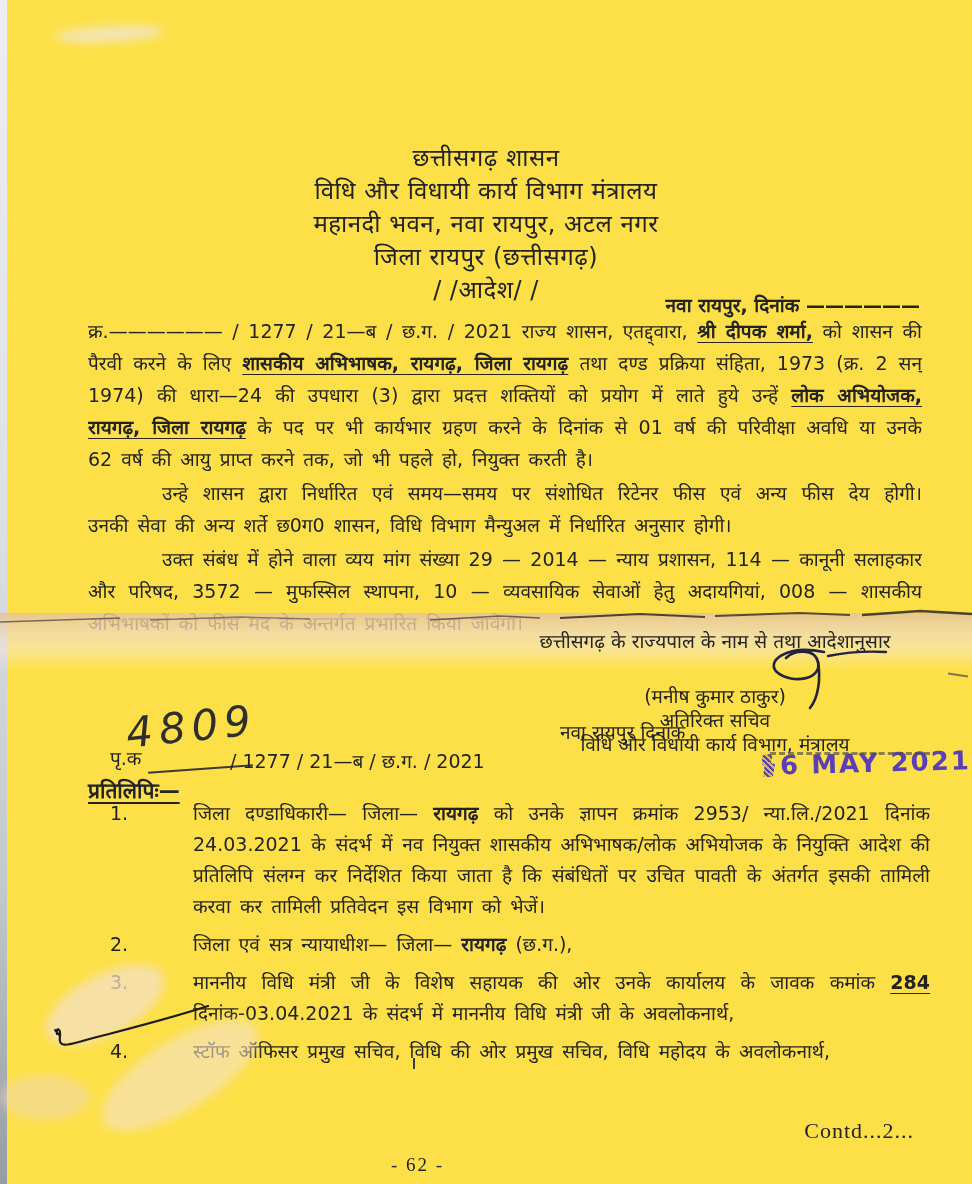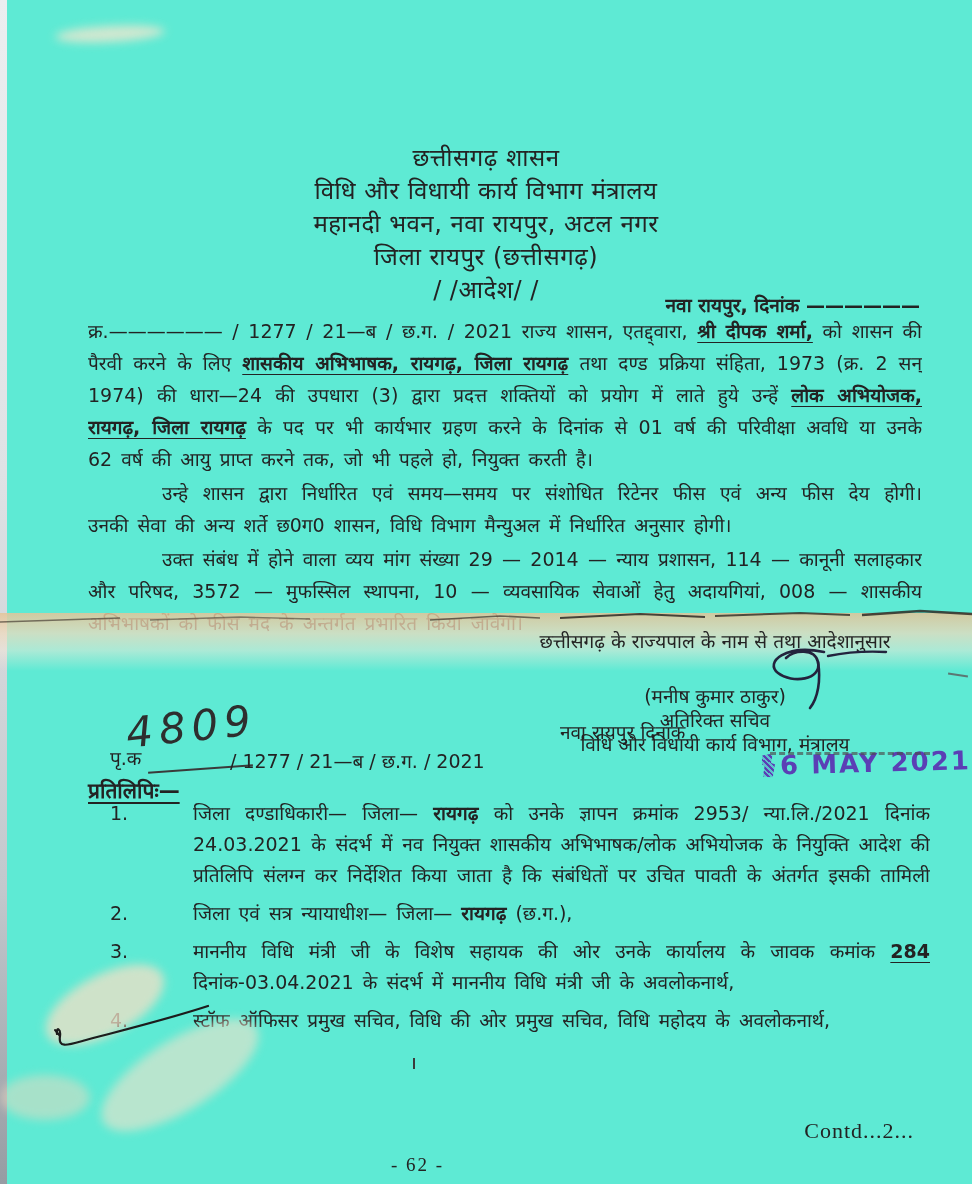--- a/index.html
+++ b/index.html
@@ -1,19 +1,19 @@
 <!DOCTYPE html>
 <html><head>
 <meta charset="utf-8">
 <style>
   * { margin:0; padding:0; box-sizing:border-box; }
   html,body { background:#ffffff; }
   .page {
     position:relative; width:972px; height:1184px;
-    background:#5eead4; overflow:hidden;
+    background:#fde047; overflow:hidden;
     font-family:"DejaVu Sans", sans-serif;
     color:#232323;
   }
   .edge-left {
     position:absolute; left:0; top:0; width:7px; height:1184px;
     background:linear-gradient(180deg,#eceef0 0%, #dfe2e5 40%, #c3c8cd 75%, #969ca3 100%);
   }
   
   .letterhead { position:absolute; left:70px; top:142px; width:832px; text-align:center; }
   .letterhead div { font-size:24px; line-height:33px; letter-spacing:.5px; }
@@ -151,20 +151,21 @@
     <span class="copylabel">प्रतिलिपिः—</span>
   </div>
 
   <div class="copies">
     <div class="copy-item">
       <div class="num">1.</div>
       <div class="body">
         <div class="line just"><span>जिला दण्डाधिकारी— जिला— </span><span class="bseg">रायगढ़</span><span> को उनके ज्ञापन क्रमांक 2953/ न्या.लि./2021 दिनांक</span></div>
         <div class="line just"><span>24.03.2021 के संदर्भ में नव नियुक्त शासकीय अभिभाषक/लोक अभियोजक के नियुक्ति आदेश   की</span></div>
         <div class="line just"><span>प्रतिलिपि संलग्न कर निर्देशित किया जाता है कि संबंधितों पर उचित पावती के अंतर्गत इसकी तामिली</span></div>
+        <div class="line"><span>करवा कर तामिली प्रतिवेदन इस विभाग को भेजें।</span></div>
       </div>
     </div>
     <div class="copy-item">
       <div class="num">2.</div>
       <div class="body">
         <div class="line"><span>जिला एवं सत्र न्यायाधीश— जिला— </span><span class="bseg">रायगढ़</span><span> (छ.ग.),</span></div>
       </div>
     </div>
     <div class="copy-item">
       <div class="num">3.</div>

